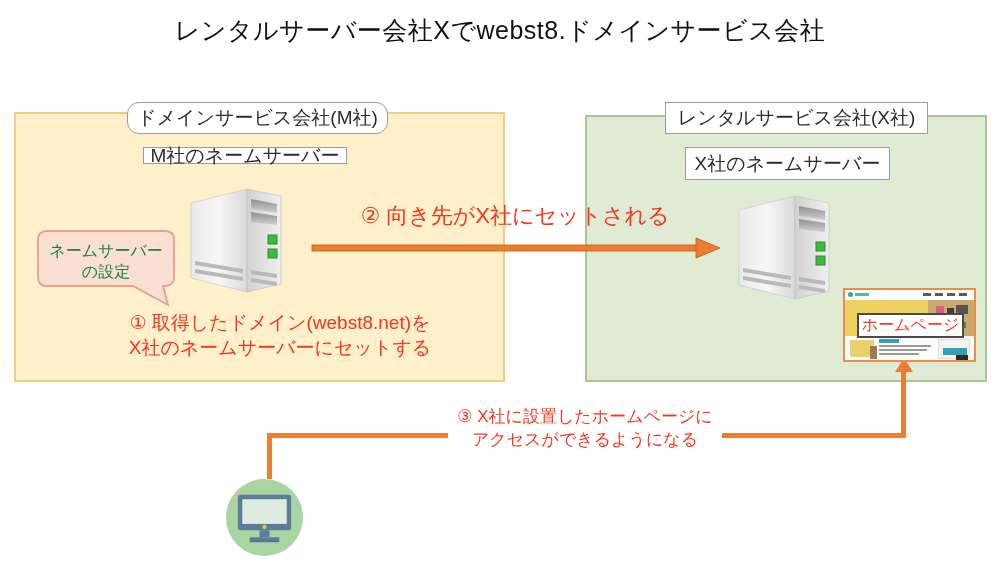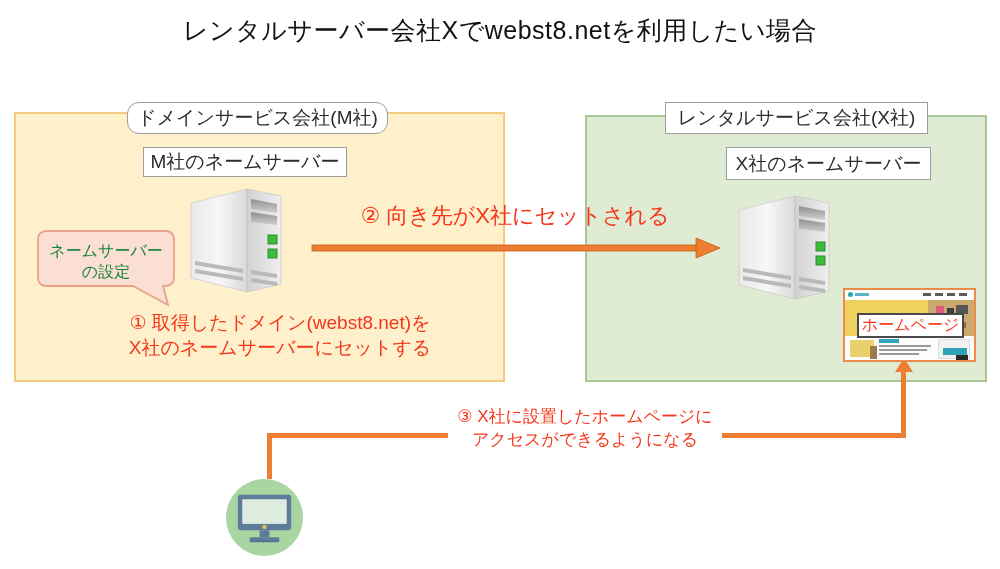--- a/index.html
+++ b/index.html
@@ -12,23 +12,23 @@
   .panel{position:absolute;box-sizing:border-box;}
   .panel.domain{left:14px;top:112px;width:491px;height:270px;
                 background:#FDF0CB;border:2px solid #F3CB81;}
   .panel.rental{left:585px;top:115px;width:402px;height:267px;
                 background:#E0EBD3;border:2px solid #A9C694;}
 
   .tag{position:absolute;box-sizing:border-box;background:#ffffff;border:1px solid #9c9c9c;
        color:#2b2b2b;font-size:19px;display:flex;align-items:center;justify-content:center;
        z-index:5;}
   .tag.domain-title{left:127px;top:102px;width:261px;height:32px;border-radius:12px;}
-  .tag.domain-ns{left:143px;top:147px;width:204px;height:30px;}
+  .tag.domain-ns{left:143px;top:147px;width:204px;height:17px;}
   .tag.rental-title{left:665px;top:102px;width:263px;height:32px;}
-  .tag.rental-ns{left:685px;top:147px;width:205px;height:33px;margin-left:41px;}
+  .tag.rental-ns{left:685px;top:147px;width:205px;height:33px;}
 
   .server{position:absolute;z-index:3;}
   .server.left{left:185px;top:182px;}
   .server.right{left:733px;top:189px;}
 
   .bubble-wrap{position:absolute;left:37px;top:230px;width:150px;height:82px;z-index:4;}
   .bubble-text{position:absolute;left:42px;top:240px;width:128px;text-align:center;
                font-size:16px;line-height:21px;color:#15803d;z-index:5;}
 
   .red{color:#f6351b;}
@@ -78,21 +78,21 @@
       display:flex;align-items:center;justify-content:center;font-size:16px;}
 
   .client{position:absolute;left:225px;top:478px;width:79px;height:79px;z-index:4;}
 </style>
 </head>
 <body>
 
 <div id="canvas">
 
   <div class="title">
-    <div>レンタルサーバー会社Xでwebst8.netを利用したい場合</div>
+    <div>レンタルサーバー会社Xでwebst8.ドメインサービス会社</div>
   </div>
 
   <div class="panel domain"></div>
   <div class="panel rental"></div>
 
   <div class="tag domain-title">ドメインサービス会社(M社)</div>
   <div class="tag domain-ns">M社のネームサーバー</div>
   <div class="tag rental-title">レンタルサービス会社(X社)</div>
   <div class="tag rental-ns">X社のネームサーバー</div>
 

